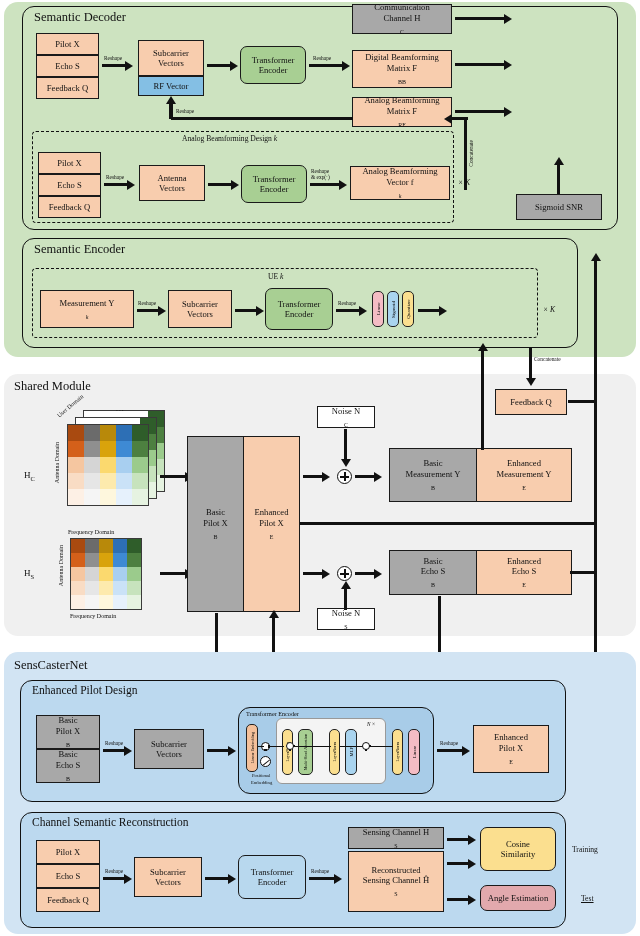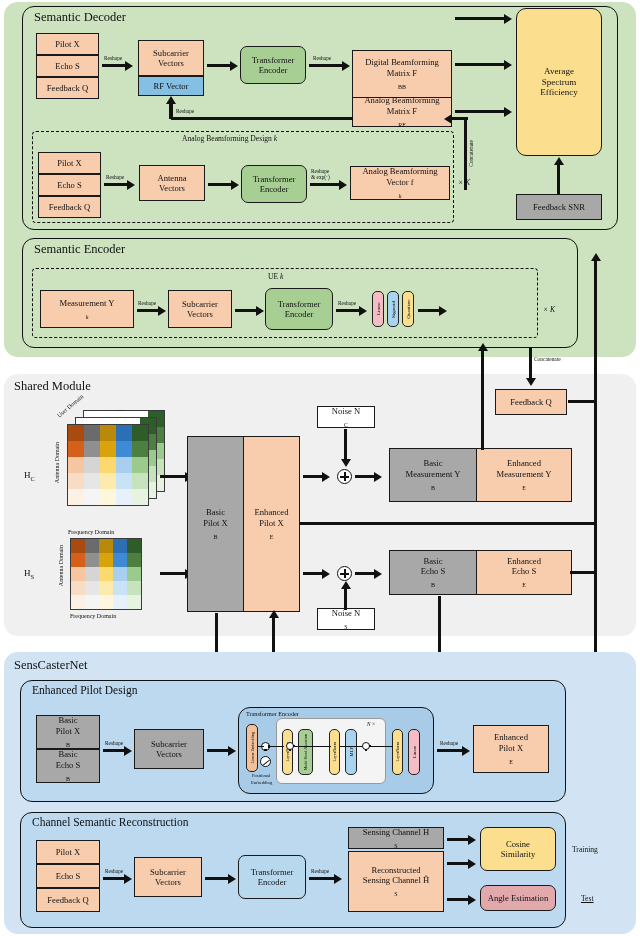--- a/index.html
+++ b/index.html
@@ -151,46 +151,45 @@
 
 <div class="bx green rnd" style="left:240px; top:46px; width:66px; height:38px; flex-direction:column;">
   <span>Transformer</span>
   <span>Encoder</span>
 </div>
 
 <div class="arr arr-h" style="left:309px; top:64px; width:34px;"></div>
 <div class="head head-r" style="left:342px; top:60.7px;"></div>
 <div class="lbl" style="left:313px; top:55px;">Reshape</div>
 
-
-<div class="bx orange" style="left:352px; top:50px; width:100px; height:48px; flex-direction:column;">
+<div class="bx grey" style="left:352px; top:4px; width:100px; height:30px; flex-direction:column;">
+  <span>Communication</span>
+  <span><span>Channel H</span><sub style="font-size:6px">C</sub></span>
+</div>
+
+<div class="bx orange" style="left:352px; top:50px; width:100px; height:38px; flex-direction:column;">
   <span>Digital Beamforming</span>
   <span><span>Matrix F</span><sub style="font-size:6px">BB</sub></span>
 </div>
 
 <div class="bx orange" style="left:352px; top:97px; width:100px; height:30px; flex-direction:column;">
   <span>Analog Beamforming</span>
   <span><span>Matrix F</span><sub style="font-size:6px">RF</sub></span>
 </div>
 
 <div class="arr arr-h" style="left:455px; top:17px; width:50px;"></div>
 <div class="head head-r" style="left:504px; top:13.7px;"></div>
 <div class="arr arr-h" style="left:455px; top:63px; width:50px;"></div>
 <div class="head head-r" style="left:504px; top:59.7px;"></div>
 <div class="arr arr-h" style="left:455px; top:110px; width:50px;"></div>
 <div class="head head-r" style="left:504px; top:106.7px;"></div>
 
-<div class="bx yellow rnd10" style="left:516px; top:8px; width:86px; height:148px; flex-direction:column; font-size:9px;">
-  <span>Average</span>
-  <span>Spectrum</span>
-  <span>Efficiency</span>
-</div>
 
 <div class="bx grey" style="left:516px; top:194px; width:86px; height:26px;">
-  <span>Feedback SNR</span>
+  <span>Sigmoid SNR</span>
 </div>
 <div class="arr arr-v" style="left:557px; top:164px; height:30px;"></div>
 <div class="head head-u" style="left:553.7px; top:157px;"></div>
 
 <div class="arr arr-h" style="left:171px; top:117px; width:182px;"></div>
 <div class="arr arr-v" style="left:169.3px; top:104px; height:15px;"></div>
 <div class="head head-u" style="left:166px; top:96px;"></div>
 <div class="lbl" style="left:176px; top:108px;">Reshape</div>
 
 <div class="dashed" style="left:32px; top:131px; width:422px; height:92px;"></div>

